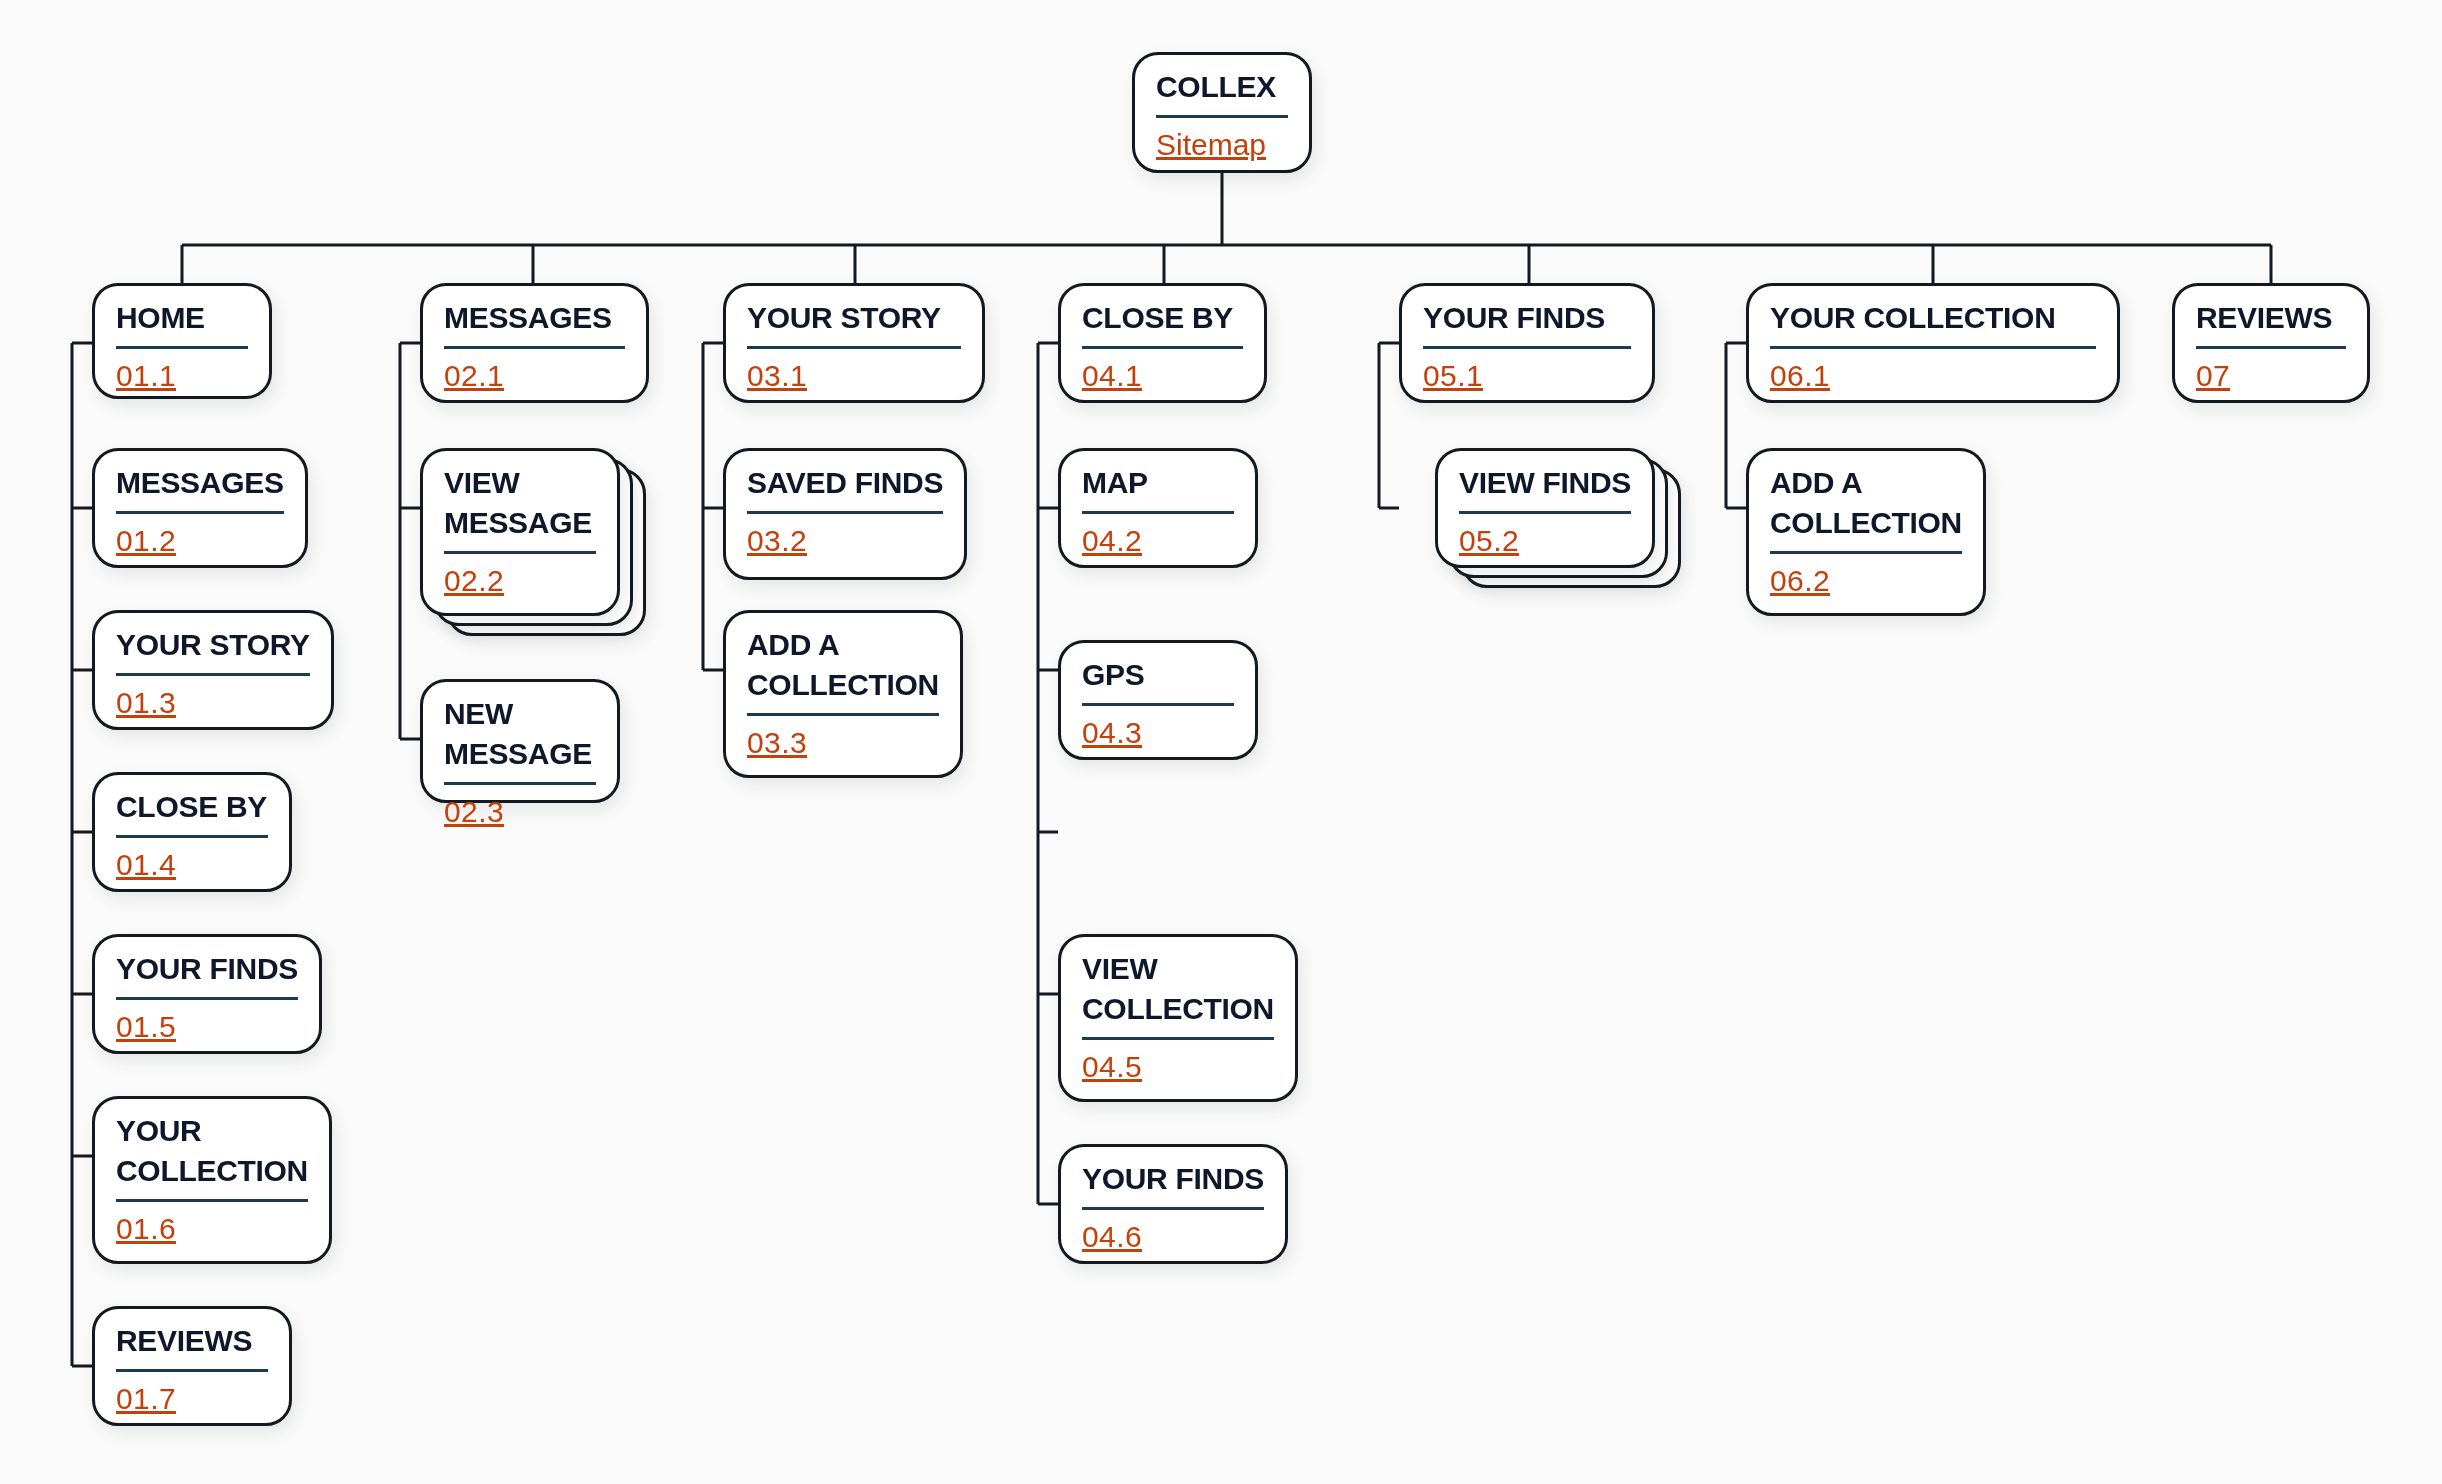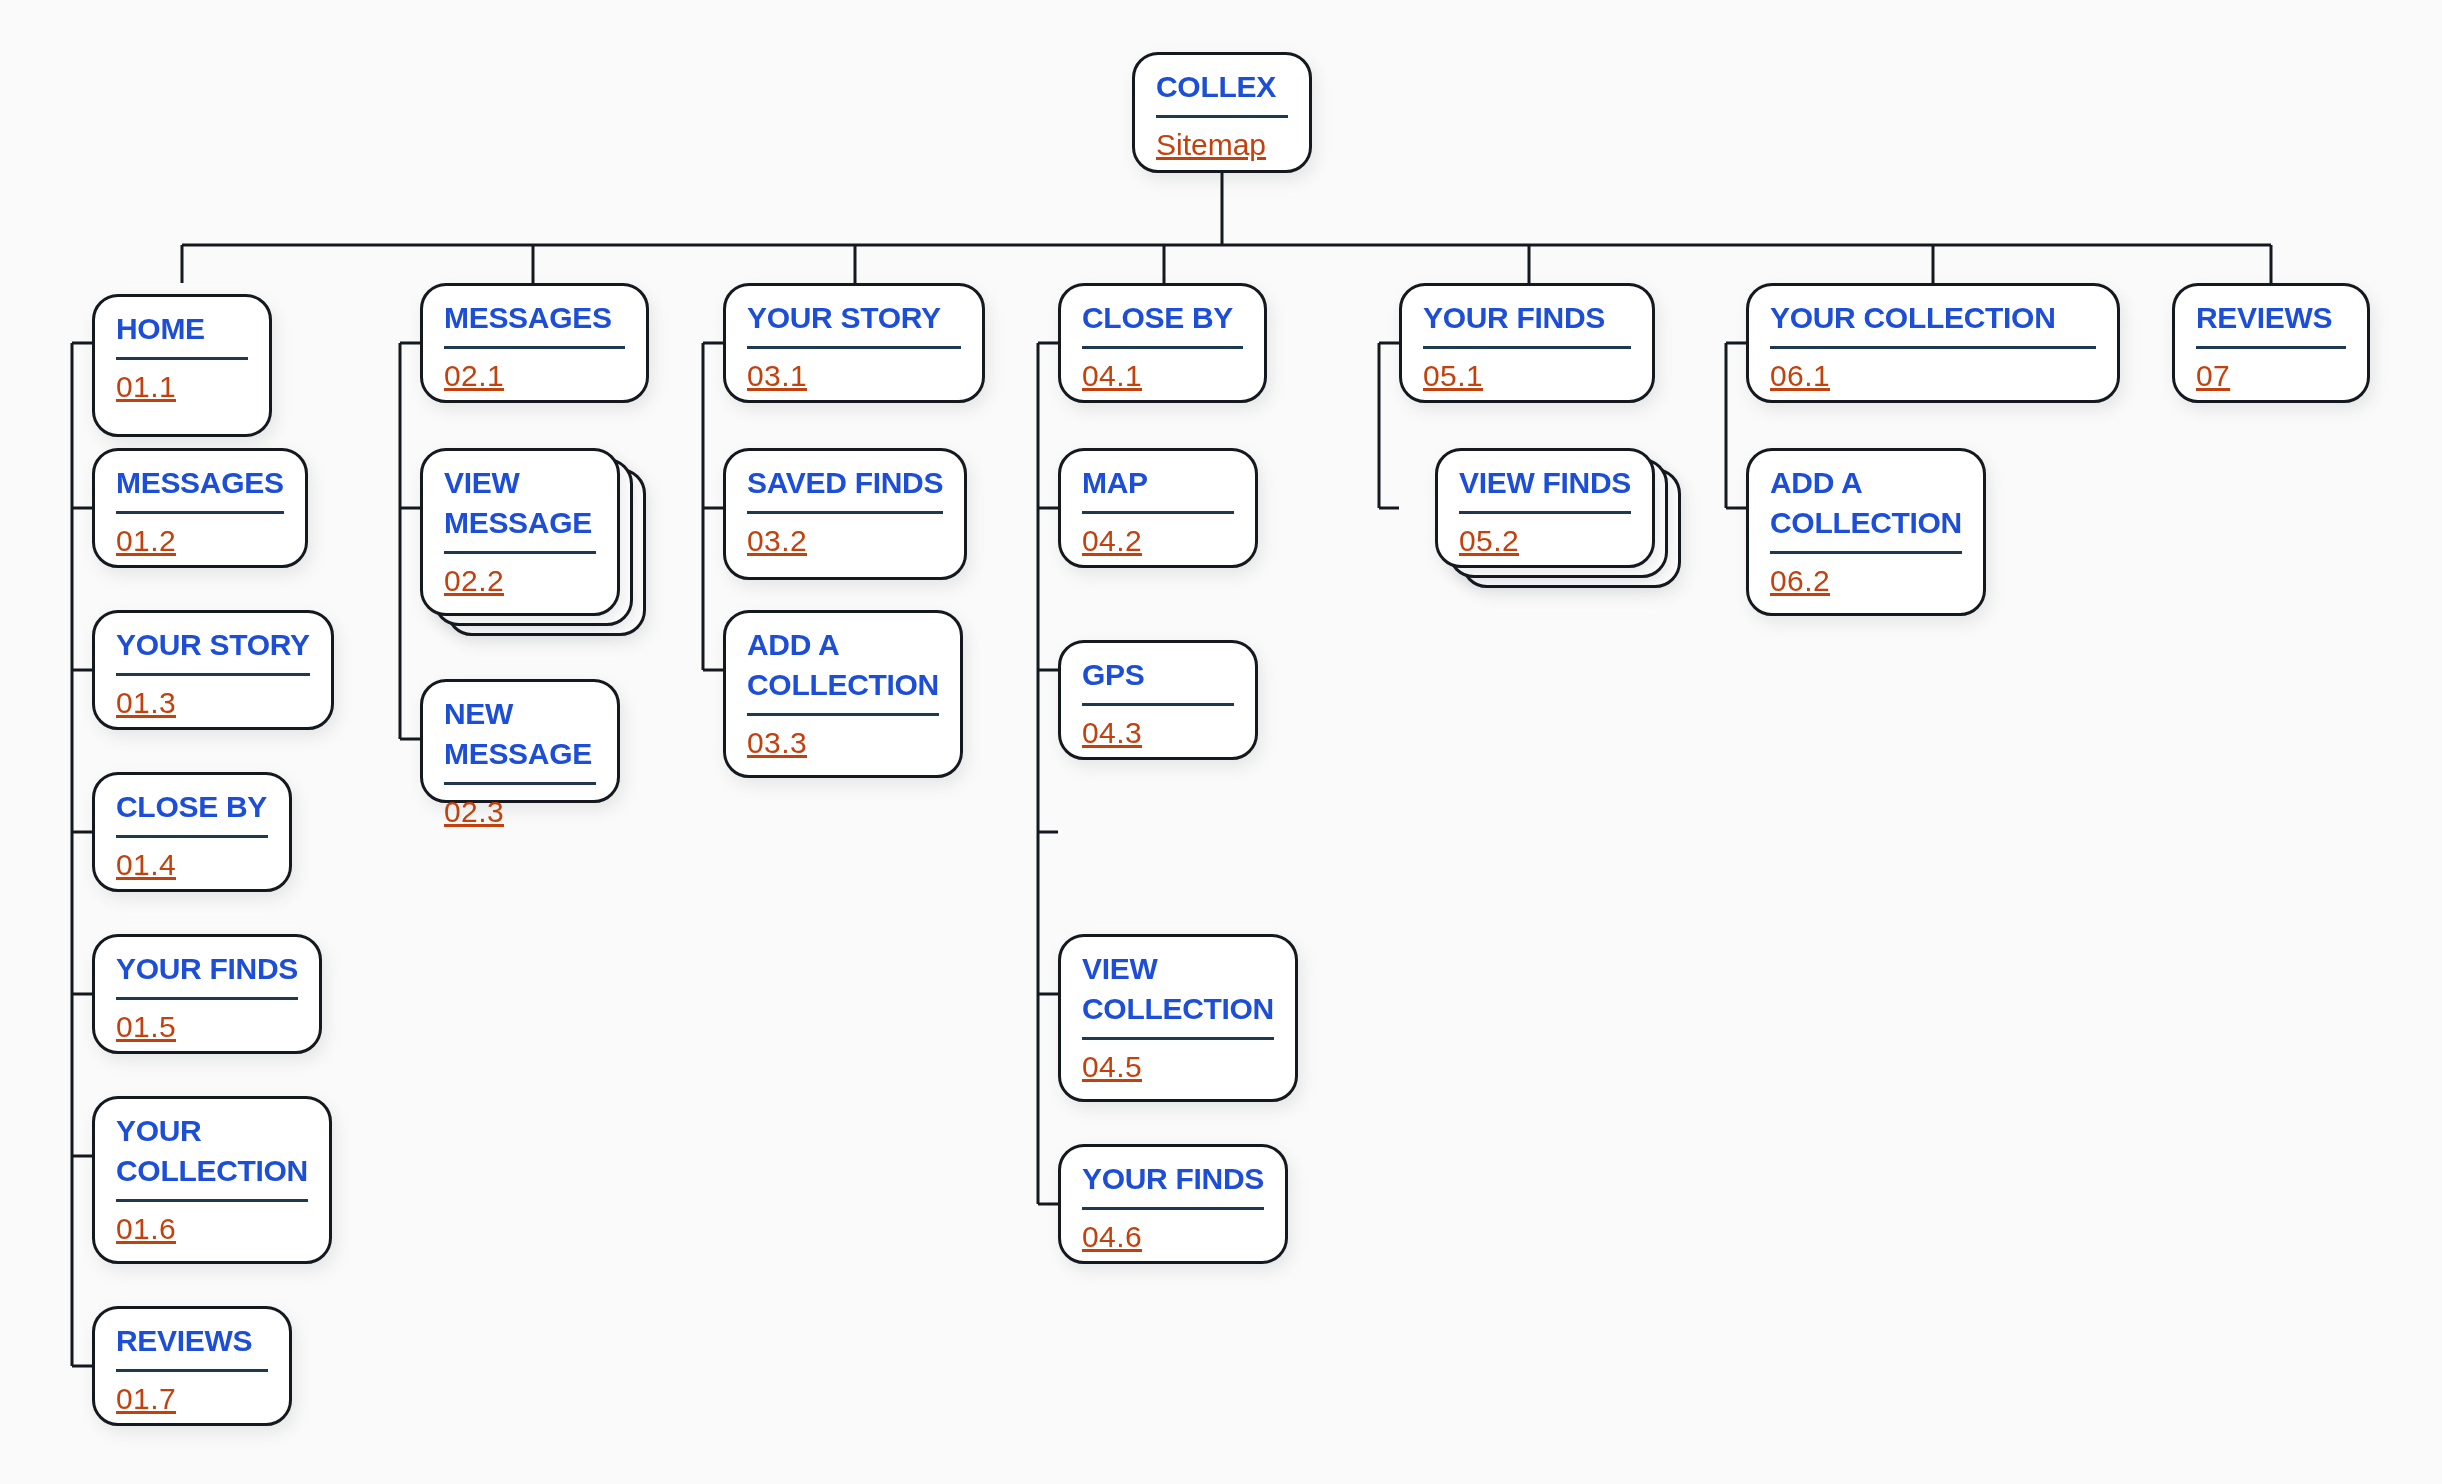--- a/index.html
+++ b/index.html
@@ -23,21 +23,21 @@
     width:max-content;
     min-width:200px;
     box-shadow:4px 7px 16px rgba(45,58,72,0.10);
   }
   .node .title{
     display:block;
     font-size:30px;
     line-height:40px;
     font-weight:bold;
     letter-spacing:-0.3px;
-    color:#1d4ed8;
+    color:#0f172a;
     white-space:pre-line;
     border-bottom:3px solid #1e3a52;
     padding-bottom:8px;
   }
   .node .num{
     display:block;
     font-size:30px;
     line-height:36px;
     font-weight:400;
     color:#c2410c;
@@ -67,21 +67,21 @@
 <div id="canvas">
   <svg id="wires" viewBox="0 0 2442 1484" xmlns="http://www.w3.org/2000/svg">
       <path d="M1222,173 V245 M182,245 H2271 M182,245 V283 M72,343 V1366 M72,343 H92 M72,508 H92 M72,670 H92 M72,832 H92 M72,994 H92 M72,1156 H92 M72,1366 H92 M533,245 V283 M400,343 V739 M400,343 H420 M400,508 H420 M400,739 H420 M855,245 V283 M703,343 V670 M703,343 H723 M703,508 H723 M703,670 H723 M1164,245 V283 M1038,343 V1204 M1038,343 H1058 M1038,508 H1058 M1038,670 H1058 M1038,832 H1058 M1038,994 H1058 M1038,1204 H1058 M1529,245 V283 M1379,343 V508 M1379,343 H1399 M1379,508 H1399 M1933,245 V283 M1726,343 V508 M1726,343 H1746 M1726,508 H1746 M2271,245 V283" fill="none" stroke="#14191f" stroke-width="3"></path>
     </svg>
 
   <div class="node root" id="root-node" style="left: 1132px; top: 52px; width: 180px; height: 121px; min-width: 0px;">
     <span class="title">COLLEX</span>
     <span class="num">Sitemap</span>
   </div>
 
-<div class="node" style="height: 143px; width: 180px; min-width: 0px; left: 92px; top: 294px; padding-left: 21px;">
+<div class="node" style="height: 116px; width: 180px; min-width: 0px; left: 92px; top: 283px; padding-left: 21px;">
       <span class="title">HOME</span>
       <span class="num">01.1</span>
     </div>
     <div class="node" style="height: 120px; left: 92px; top: 448px;">
       <span class="title">MESSAGES</span>
       <span class="num">01.2</span>
     </div>
     <div class="node" style="height: 120px; left: 92px; top: 610px;">
       <span class="title">YOUR STORY</span>
       <span class="num">01.3</span>

